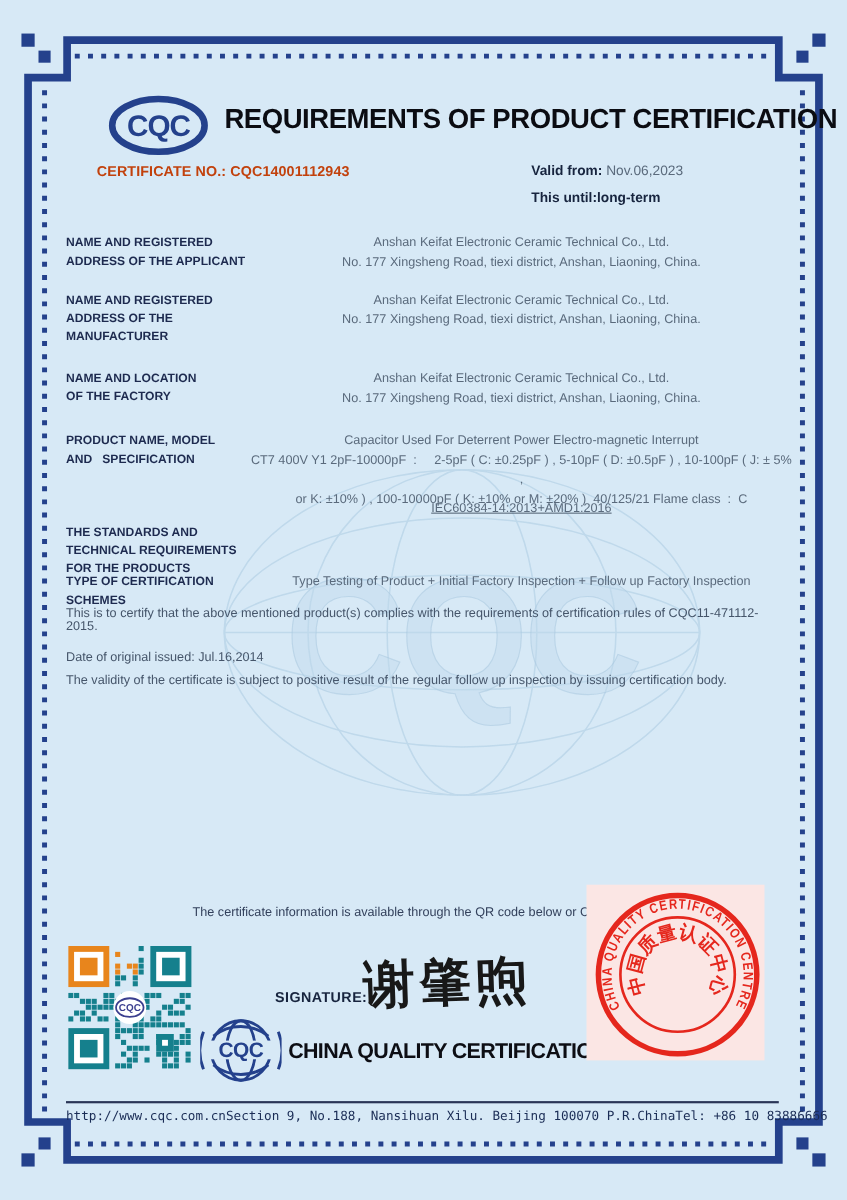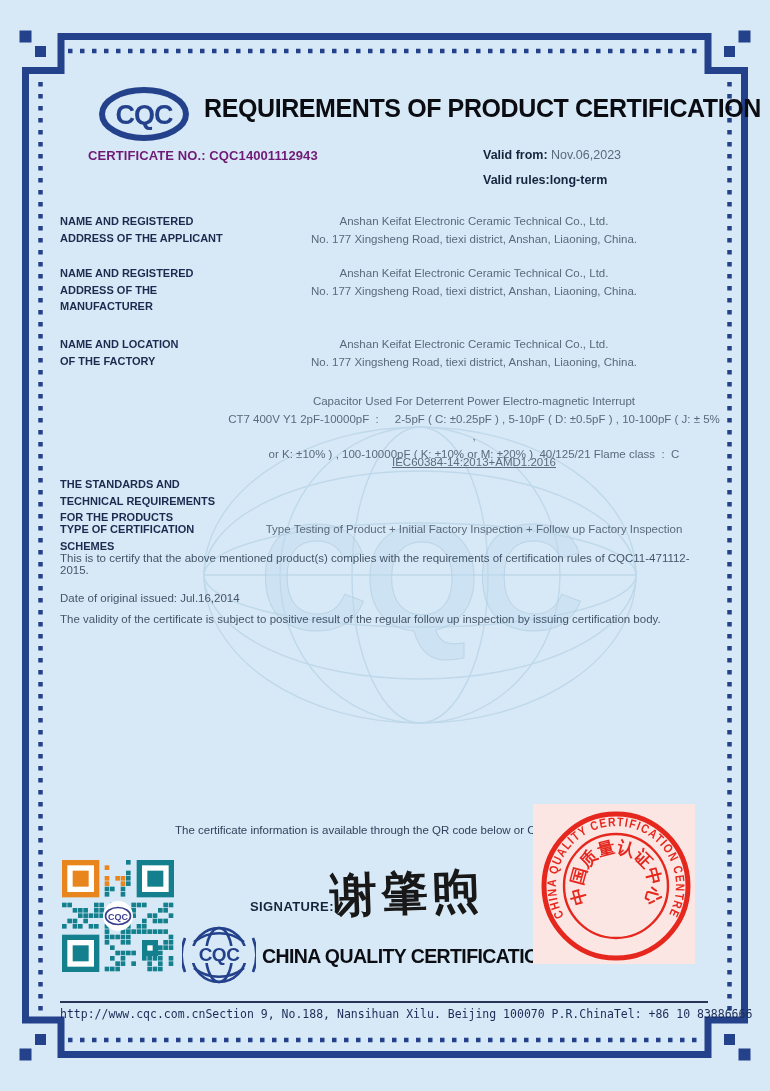--- a/index.html
+++ b/index.html
@@ -6,21 +6,21 @@
   body { background:#e8eef4; font-family:"Liberation Sans", sans-serif; }
   .page { position:relative; width:770px; height:1091px; background:#d7e9f6; overflow:hidden; margin:0 auto; }
   .abs { position:absolute; }
   .z1 { z-index:2; }
   .frame-svg { position:absolute; left:0; top:0; z-index:1; }
   .watermark { position:absolute; left:195px; top:420px; z-index:0; opacity:0.85; }
 
   .logo-top { left:98px; top:86px; }
   .title { left:204px; top:94px; font-size:25px; font-weight:bold; color:#0b0c12; letter-spacing:-0.4px; white-space:nowrap; }
 
-  .certno { left:88px; top:148px; font-size:13px; font-weight:bold; color:#701a75; letter-spacing:0.1px; }
+  .certno { left:88px; top:148px; font-size:13px; font-weight:bold; color:#c2410c; letter-spacing:0.1px; }
   .validrow { left:472px; font-size:12.5px; color:#17243e; white-space:nowrap;margin-left:11px; }
   .vf { top:148px; }
   .vu { top:173px; font-weight:bold; }
   .validrow b { font-weight:bold; }
   .validrow .vval { font-weight:normal; color:#5a6a7c; }
 
   .lbl { font-weight:bold; font-size:11px; color:#1d2a4f; line-height:16.5px; white-space:pre-wrap; width:172px; }
   .val { font-size:11.5px; color:#5a6a7c; line-height:17.5px; white-space:pre-wrap; width:492px;text-align:center; }
 
   .para { left:60px; width:630px; font-size:11.5px; color:#45556a; }
@@ -77,38 +77,40 @@
   </svg>
 
   <svg class="abs logo-top z1" width="92" height="56" viewBox="0 0 92 56">
     <ellipse cx="46" cy="28" rx="42" ry="24" fill="none" stroke="#24418c" stroke-width="6"></ellipse>
     <text x="46" y="38" text-anchor="middle" font-family="Liberation Sans, sans-serif" font-weight="bold" font-size="27" fill="#24418c" letter-spacing="-1">CQC</text>
   </svg>
   <div class="abs title z1">REQUIREMENTS OF PRODUCT CERTIFICATION</div>
 
   <div class="abs certno z1"><span>CERTIFICATE NO.:</span> <span>CQC14001112943</span></div>
   <div class="abs validrow vf z1"><b>Valid from:</b> <span class="vval">Nov.06,2023</span></div>
-  <div class="abs validrow vu z1">Valid rules:long-term</div>
+  <div class="abs validrow vu z1">This until:long-term</div>
 
   <div class="abs lbl z1" style="left:60px; top:213px;">NAME AND REGISTERED
 ADDRESS OF THE APPLICANT</div>
   <div class="abs val z1" style="left:228px; top:213px;">Anshan Keifat Electronic Ceramic Technical Co., Ltd.
 No. 177 Xingsheng Road, tiexi district, Anshan, Liaoning, China.</div>
 
   <div class="abs lbl z1" style="left:60px; top:265px;">NAME AND REGISTERED
 ADDRESS OF THE
 MANUFACTURER</div>
   <div class="abs val z1" style="left:228px; top:265px;">Anshan Keifat Electronic Ceramic Technical Co., Ltd.
 No. 177 Xingsheng Road, tiexi district, Anshan, Liaoning, China.</div>
 
   <div class="abs lbl z1" style="left:60px; top:336px;">NAME AND LOCATION
 OF THE FACTORY</div>
   <div class="abs val z1" style="left:228px; top:336px;">Anshan Keifat Electronic Ceramic Technical Co., Ltd.
 No. 177 Xingsheng Road, tiexi district, Anshan, Liaoning, China.</div>
 
+  <div class="abs lbl z1" style="left:60px; top:393px;">PRODUCT NAME, MODEL
+AND   SPECIFICATION</div>
   <div class="abs val z1" style="left:228px; top:393px;">Capacitor Used For Deterrent Power Electro-magnetic Interrupt
 CT7 400V Y1 2pF-10000pF  :     2-5pF ( C: ±0.25pF ) , 5-10pF ( D: ±0.5pF ) , 10-100pF ( J: ± 5% ,
 or K: ±10% ) , 100-10000pF ( K: ±10% or M: ±20% )  40/125/21 Flame class  :  C</div>
 
   <div class="abs lbl z1" style="left:60px; top:476px;">THE STANDARDS AND
 TECHNICAL REQUIREMENTS
 FOR THE PRODUCTS</div>
   <div class="abs val z1" style="left:228px; top:454px;text-decoration:underline;">IEC60384-14:2013+AMD1:2016</div>
 
   <div class="abs val z1" style="left:228px; top:521px;">Type Testing of Product + Initial Factory Inspection + Follow up Factory Inspection</div>

